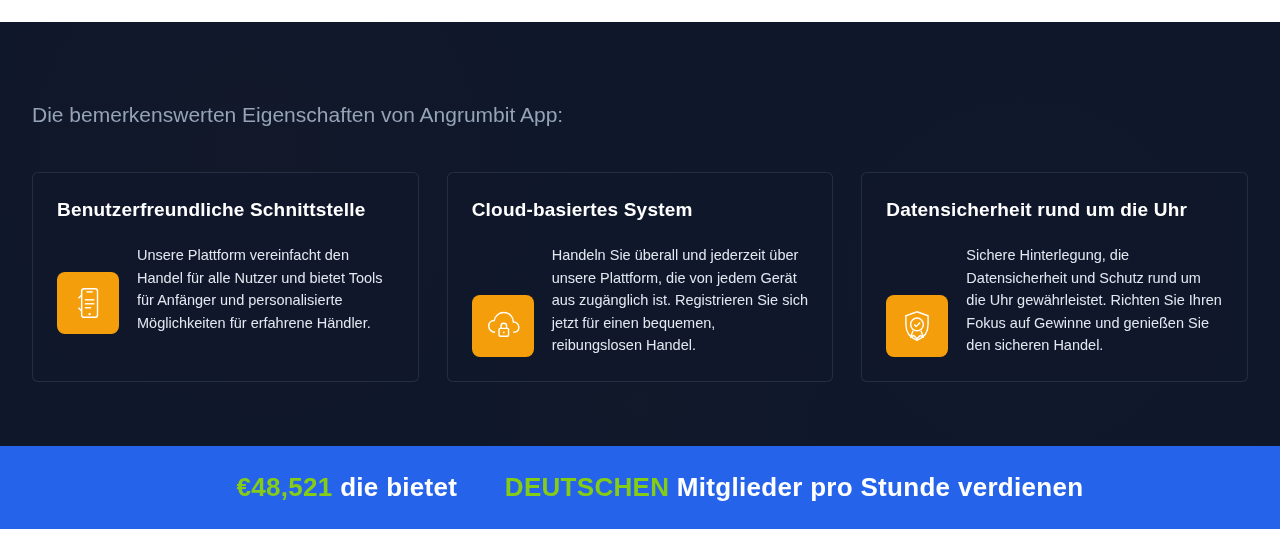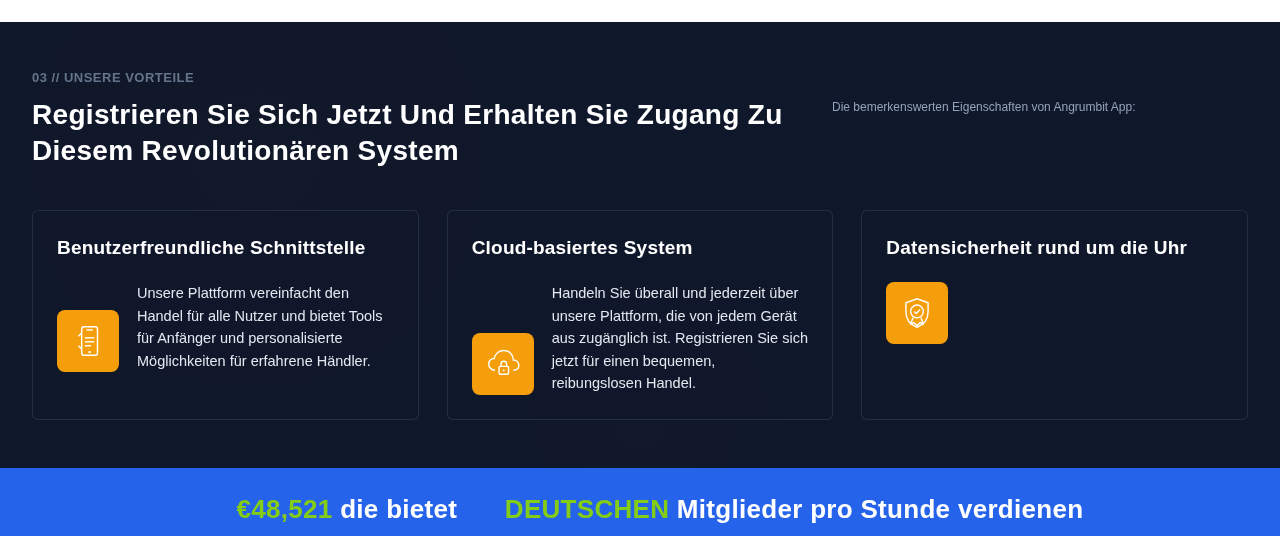--- a/index.html
+++ b/index.html
@@ -47,21 +47,21 @@
       font-weight: 800;
       line-height: 1.3;
       letter-spacing: 0.3px;
     }
     .header-right {
       flex: 1;
       padding-top: 28px;
     }
     .subtext {
       color: #94a3b8;
-      font-size: 12px;
+      font-size: 21px;
       line-height: 1.6;
     }
     .cards-row {
       display: flex;
       gap: 28px;
     }
     .card {
       flex: 1;
       border: 1px solid rgba(100, 116, 139, 0.25);
       border-radius: 6px;
@@ -119,24 +119,20 @@
       margin-left: 40px;
     }
   </style>
 </head>
 <body>
 
 <div class="whitespace-top"></div>
 
 <section class="main-section">
   <div class="header-row">
-    <div class="header-left">
-      <div class="eyebrow">03 // UNSERE VORTEILE</div>
-      <h2 class="headline">Registrieren Sie Sich Jetzt Und Erhalten Sie Zugang Zu Diesem Revolutionären System</h2>
-    </div>
     <div class="header-right">
       <p class="subtext">Die bemerkenswerten Eigenschaften von Angrumbit App:</p>
     </div>
   </div>
 
   <div class="cards-row">
 
     <div class="card">
       <h3 class="card-title">Benutzerfreundliche Schnittstelle</h3>
       <div class="card-body">
@@ -174,20 +170,21 @@
       <h3 class="card-title">Datensicherheit rund um die Uhr</h3>
       <div class="card-body">
         <div class="icon-box">
           <svg viewBox="0 0 48 48">
             <path d="M24 6 L38 11 L38 22 C38 32 32 39 24 42 C16 39 10 32 10 22 L10 11 Z"></path>
             <circle cx="24" cy="22" r="8"></circle>
             <path d="M20.5 22 L23 24.5 L28 19.5"></path>
             <path d="M19 30 L16 38 L20 36 L24 40 L28 36 L32 38 L29 30" stroke-linejoin="round"></path>
           </svg>
         </div>
+        <p class="card-desc">Sichere Hinterlegung, die Datensicherheit und Schutz rund um die Uhr gewährleistet. Richten Sie Ihren Fokus auf Gewinne und genießen Sie den sicheren Handel.</p>
       </div>
     </div>
 
   </div>
 </section>
 
 <div class="banner">
   <div class="banner-text">
     <span class="banner-highlight">€48,521</span><span> die bietet </span><span class="banner-highlight">DEUTSCHEN</span><span> Mitglieder pro Stunde verdienen</span>
   </div>

